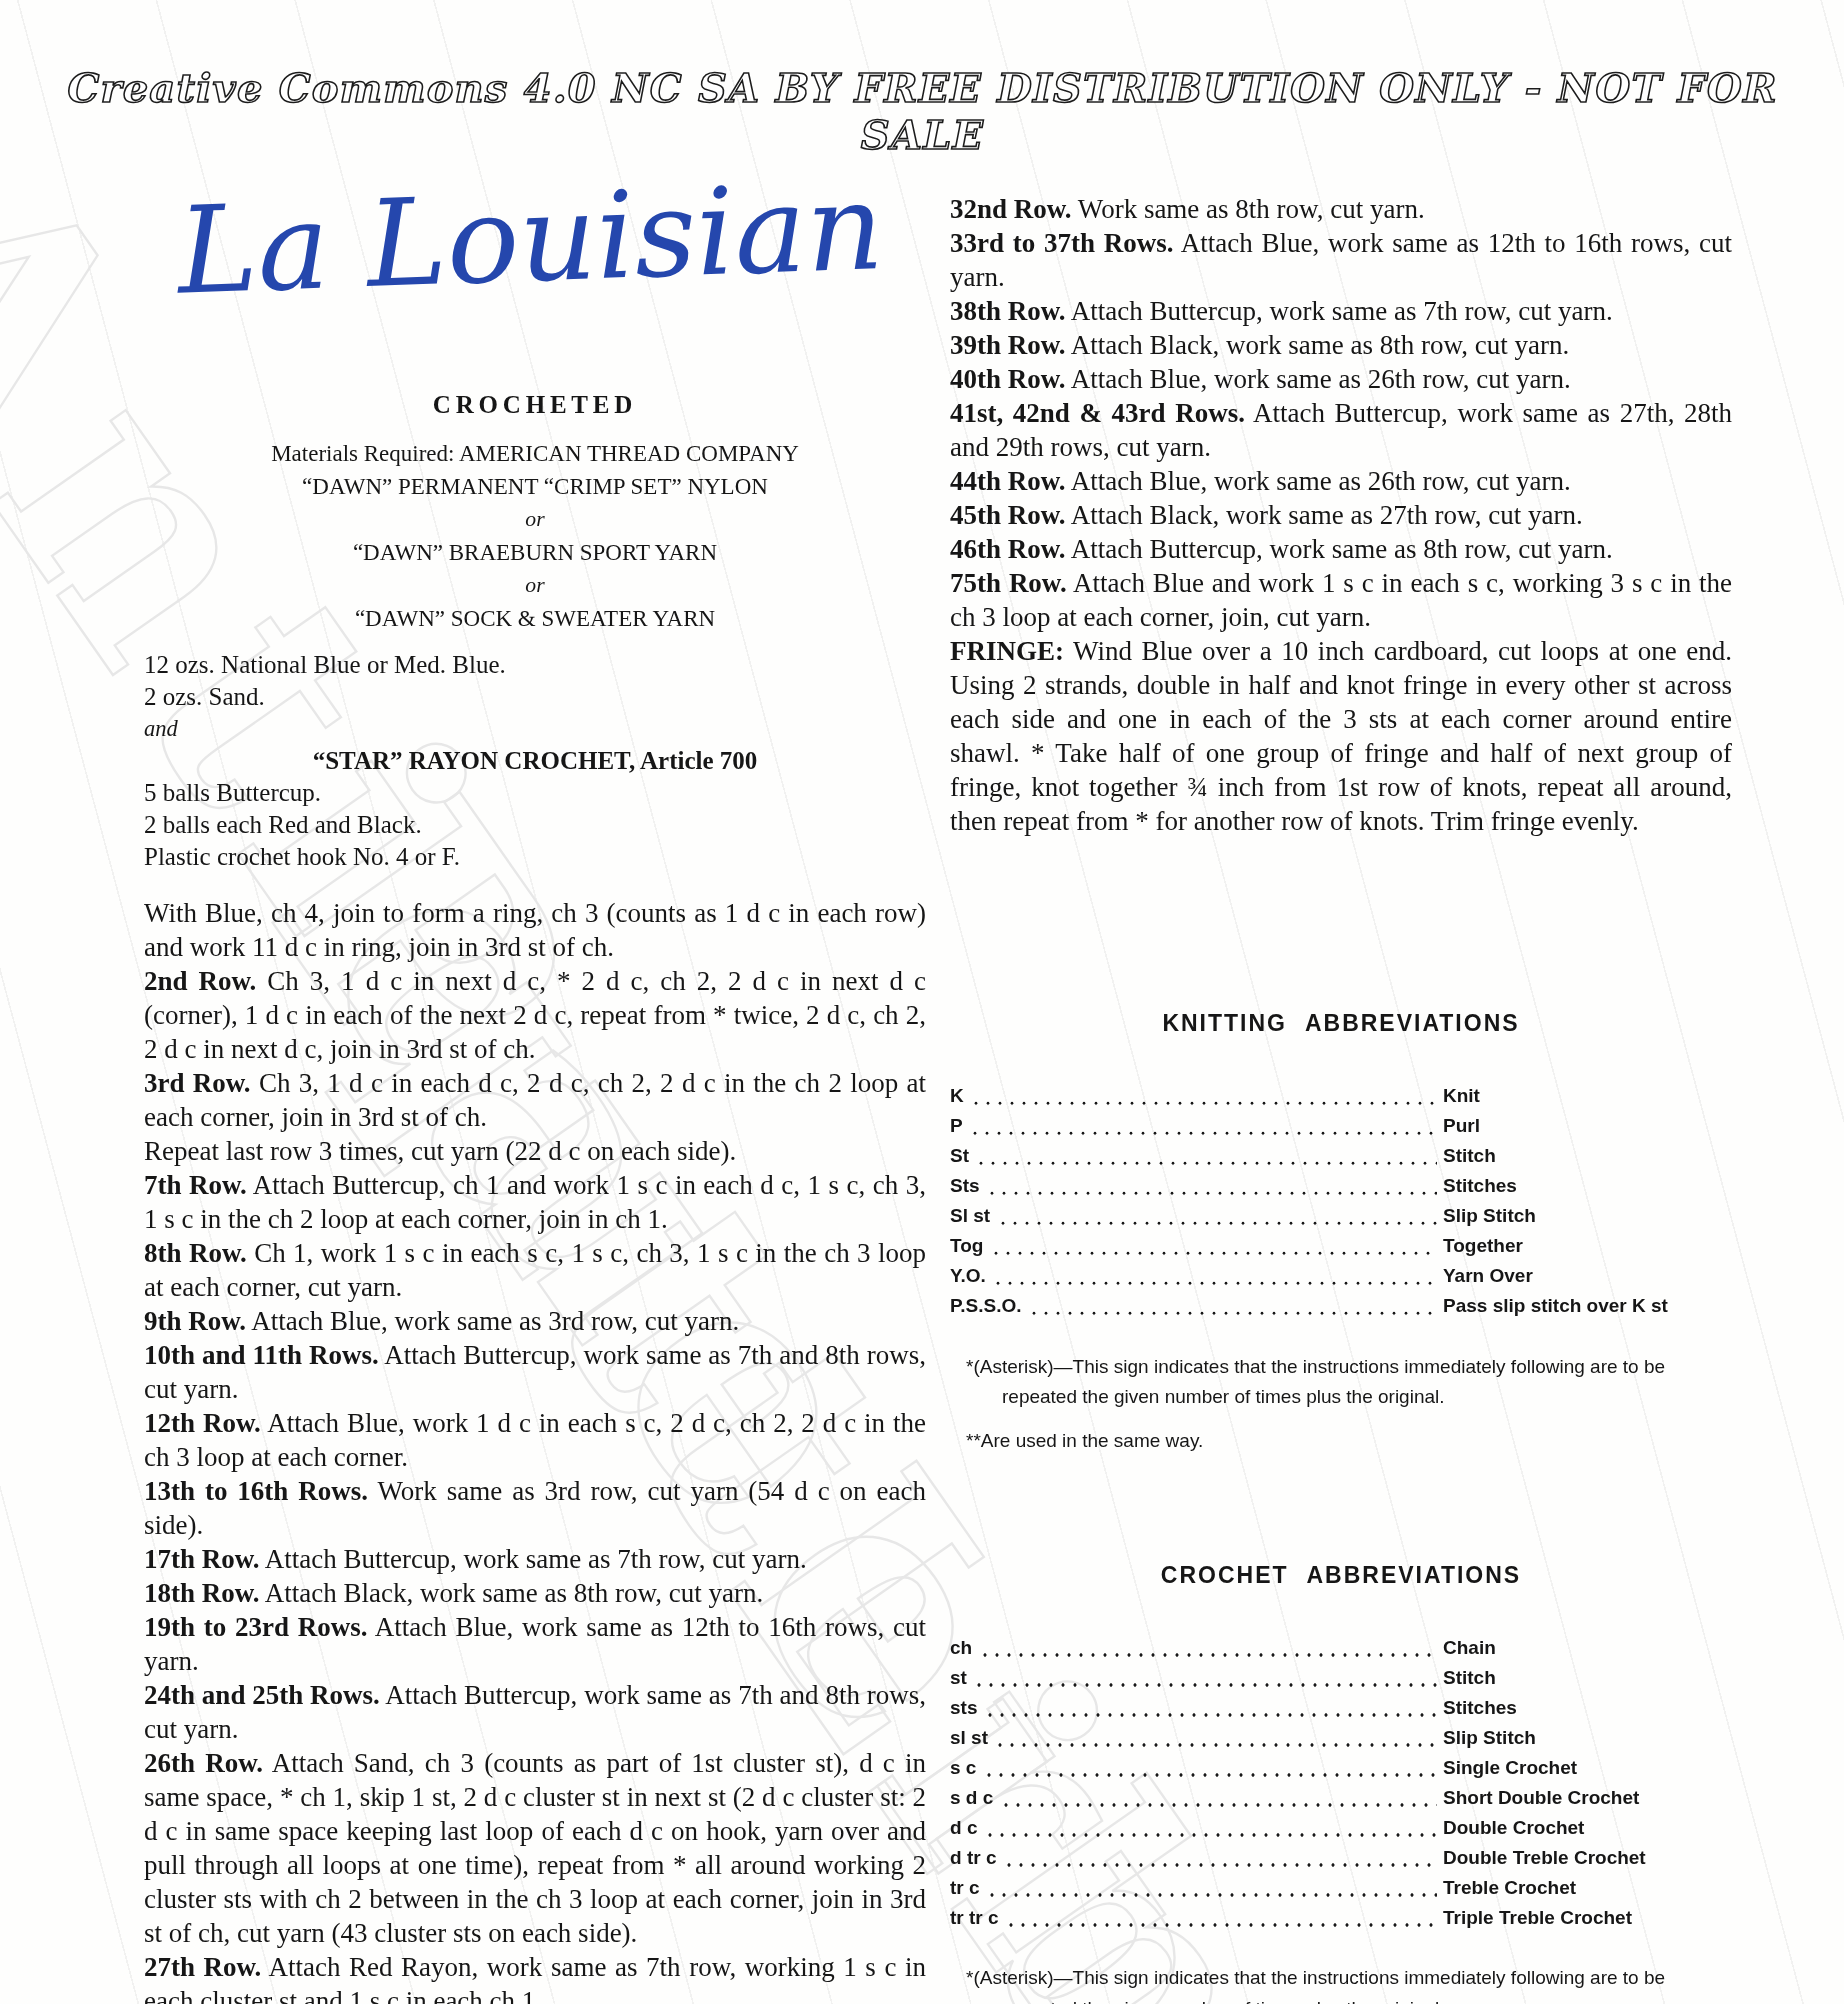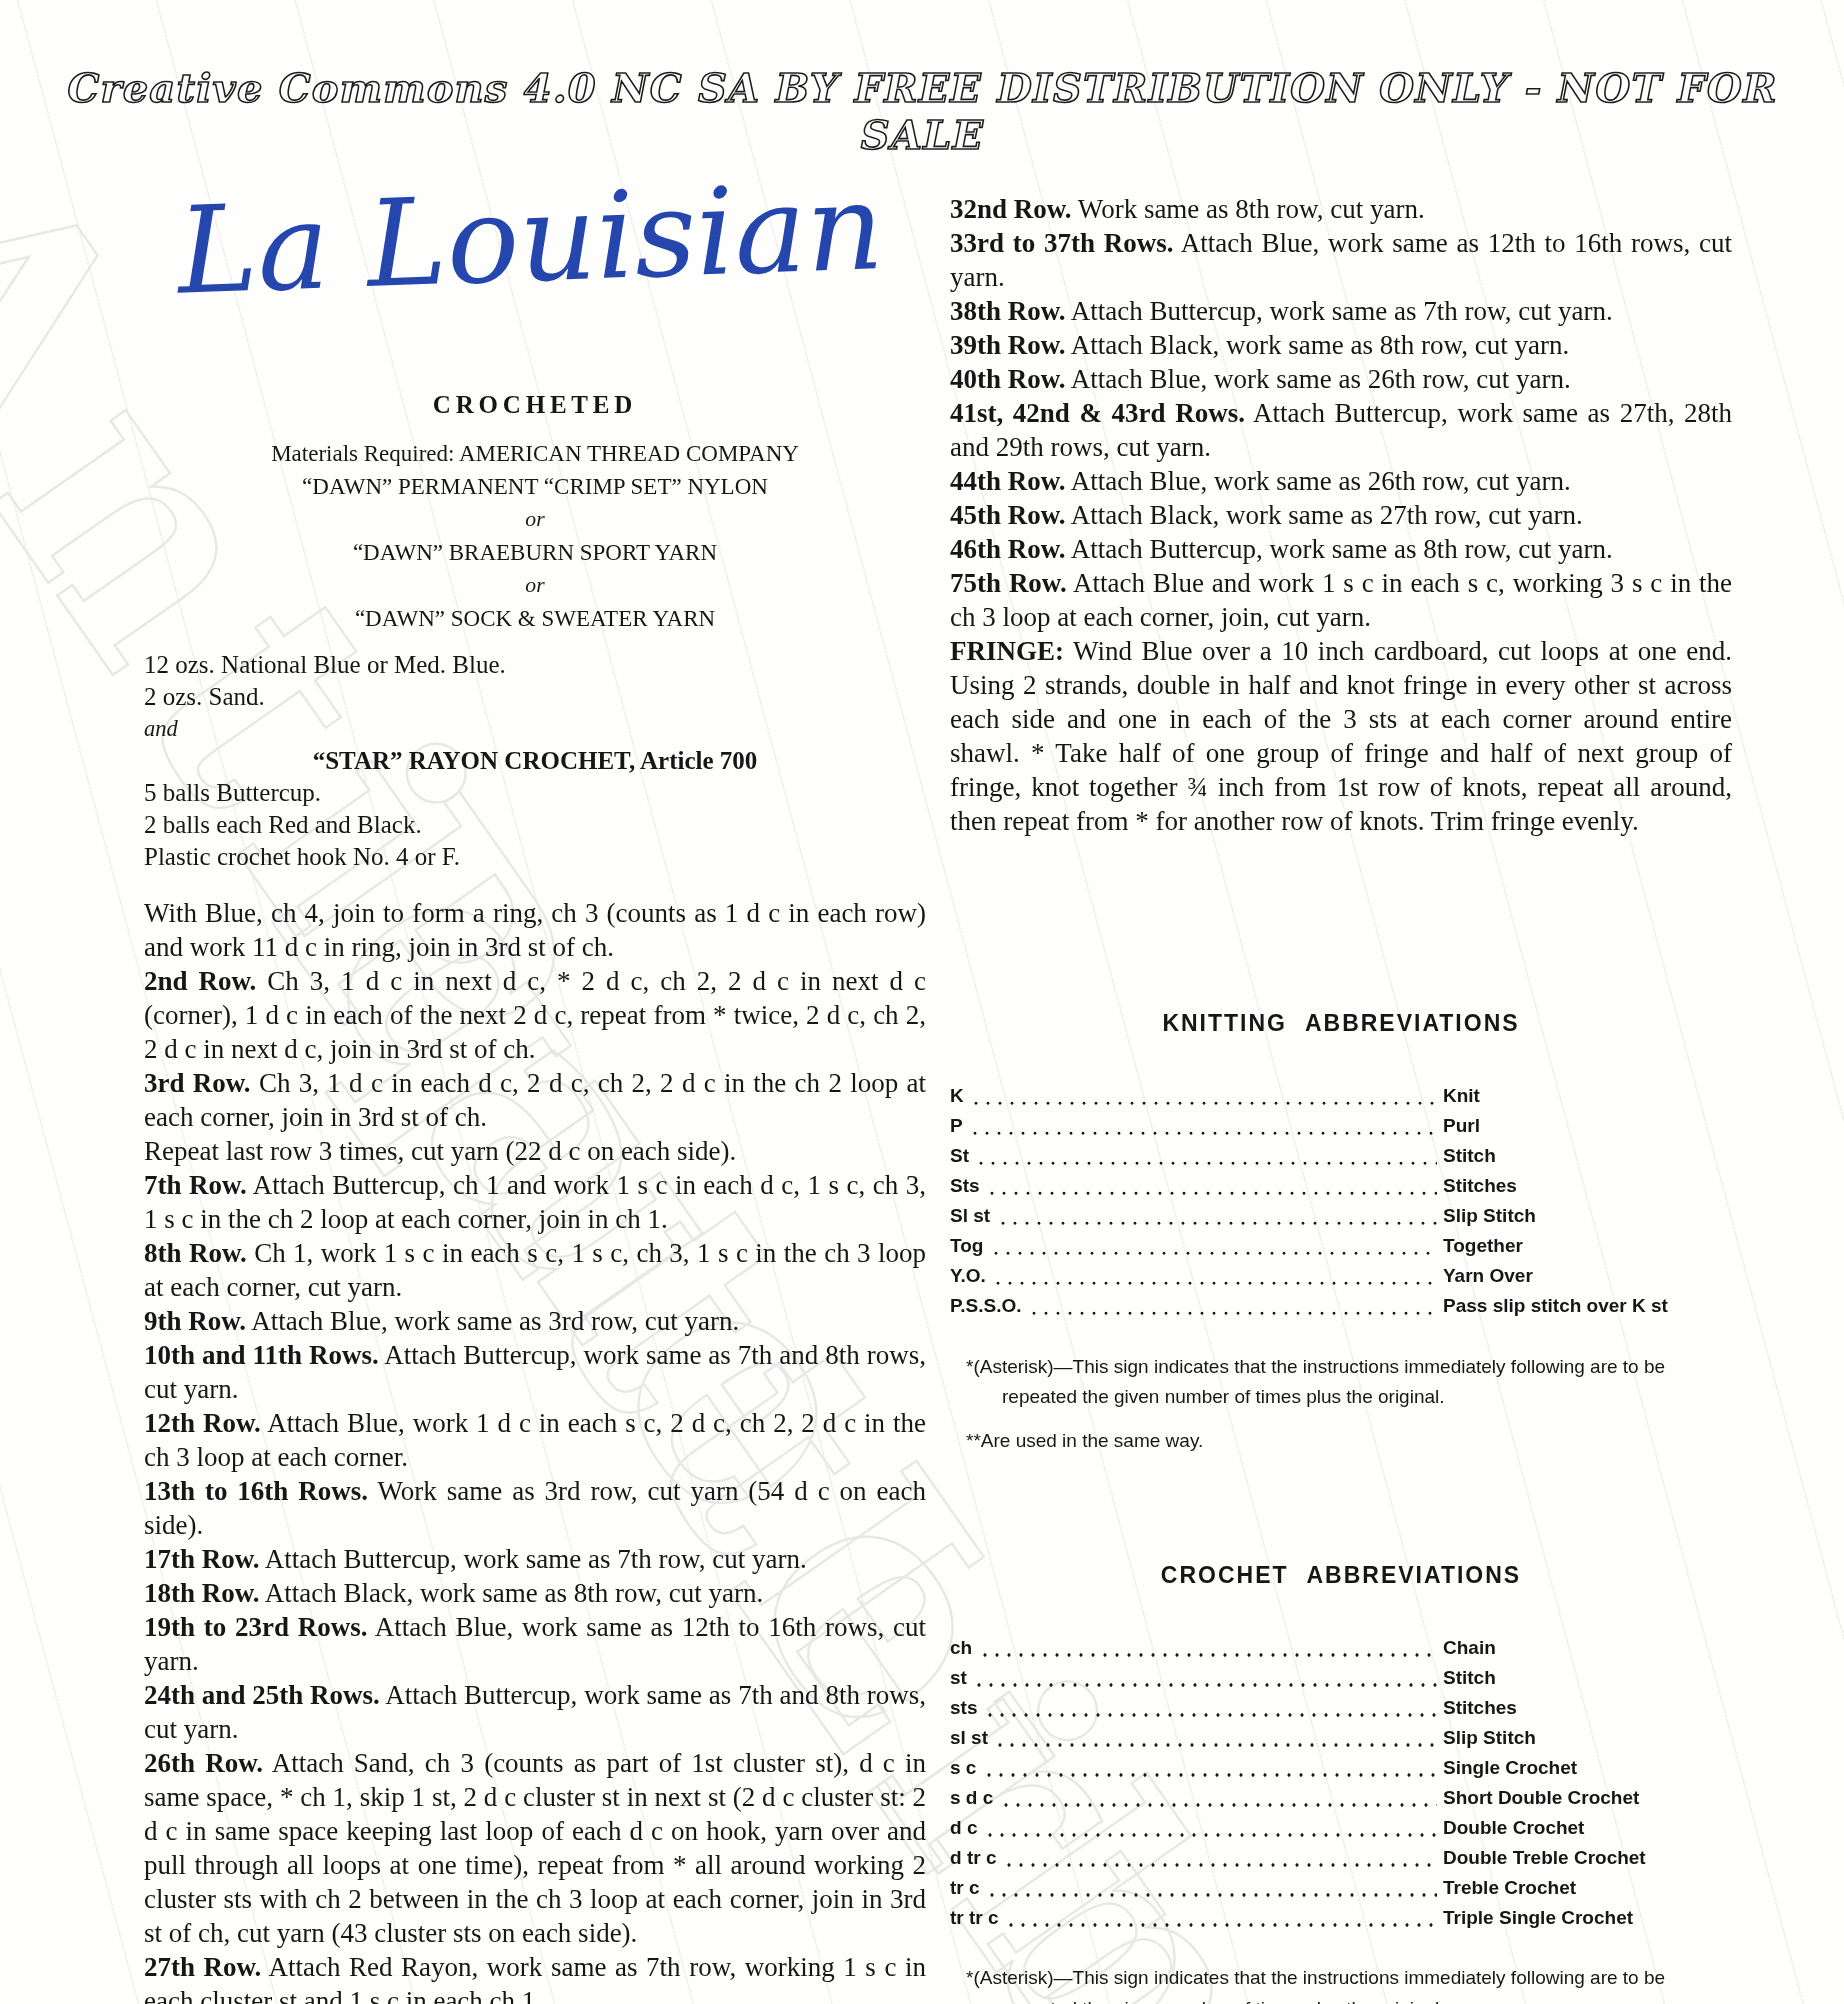--- a/index.html
+++ b/index.html
@@ -304,21 +304,21 @@
 
         <div class="abbr-row">
           <span class="abbr-key">tr c</span>
           <span class="abbr-dots"></span>
           <span class="abbr-val">Treble Crochet</span>
         </div>
 
         <div class="abbr-row">
           <span class="abbr-key">tr tr c</span>
           <span class="abbr-dots"></span>
-          <span class="abbr-val">Triple Single Crochet</span>
+          <span class="abbr-val">Triple Treble Crochet</span>
         </div>
       </div>
     <div class="notes">
 
         <p class="note">*(Asterisk)—This sign indicates that the instructions immediately following are to be repeated the given number of times plus the original.</p>
 
       </div>
   </div>
 
 </div>

